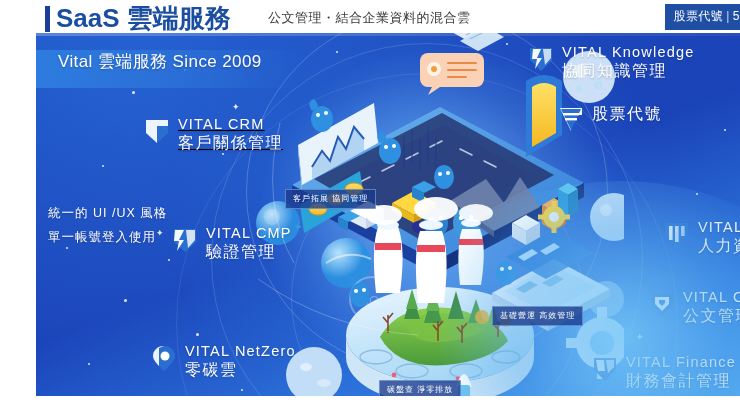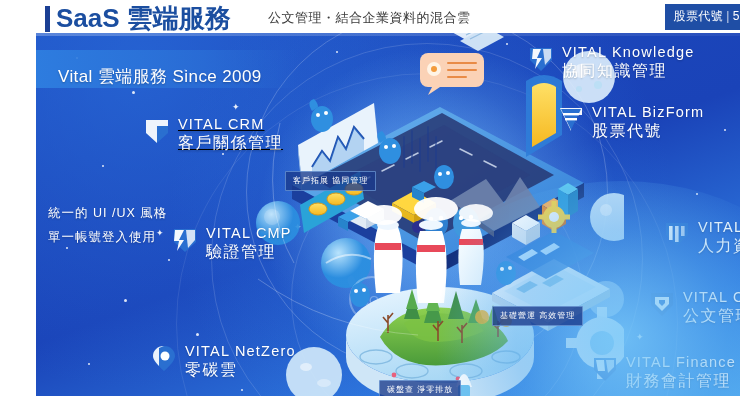--- a/index.html
+++ b/index.html
@@ -107,21 +107,21 @@
     color: rgba(255,255,255,0.9);
     font-size: 9px;
     line-height: 9px;
   }
 
   
   .since-banner {
     position: absolute; left: 0; top: 17px;
     width: 262px; height: 38px;
     background: linear-gradient(90deg, rgba(46,126,224,0.95) 0%, rgba(43,112,215,0.75) 62%, rgba(40,100,205,0.0) 100%);
-    display: flex; align-items: flex-end;
+    display: flex; align-items: flex-start;
   }
   .since-text {
     color: #ffffff;
     font-size: 17px;
     padding-left: 22px;
     letter-spacing: .4px;
     white-space: nowrap;
     text-shadow: 0 1px 2px rgba(0,0,0,.25);
   }
 
@@ -185,21 +185,21 @@
     background: rgba(26,58,140,0.78);
     border: 1px solid rgba(160,210,255,0.45);
     color: #ffffff;
     font-size: 8px;
     letter-spacing: 1px;
     padding: 3px 7px 4px 7px;
     white-space: nowrap;
     border-radius: 1px;
     z-index: 20;
   }
-  .b-crm   { left: 249px; top: 138px; }
+  .b-crm   { left: 249px; top: 156px; }
   .b-ops   { left: 456px; top: 273px; }
   .b-carbon{ left: 343px; top: 347px; }
 
   
   .illus { position: absolute; left: 218px; top: -6px; width: 370px; height: 390px; }
   .illus svg { display: block; }
 
   
   .page-num {
     position: absolute; right: 18px; bottom: 5px;
@@ -631,21 +631,20 @@
 
     <div class="product right p-bizform">
       <svg class="glyph" viewBox="0 0 26 28">
         <path d="M2 3 L24 3 L24 10 L13 10 L13 26 Z" fill="#ffffff" opacity=".95"></path>
         <path d="M2 3 L24 3 L13 26 Z" fill="#2a6fd0" opacity=".0"></path>
         <path d="M3 4 L23 4 L13 25 Z" fill="#2a6fd0"></path>
         <rect x="5" y="8" width="16" height="2.4" fill="#ffffff"></rect>
         <rect x="7" y="13" width="12" height="2.4" fill="#ffffff"></rect>
       </svg>
       <span class="texts">
-        <span class="name">VITAL BizForm</span>
         <span class="desc">股票代號</span>
       </span>
     </div>
 
     <div class="product right p-hcm">
       <svg class="glyph" viewBox="0 0 26 28">
         <path d="M2 3 L24 3 L24 15 L13 26 L2 15 Z" fill="#2a6fd0"></path>
         <rect x="5" y="6" width="3.6" height="14" fill="#ffffff"></rect>
         <rect x="11" y="6" width="3.6" height="16" fill="#ffffff" opacity=".85"></rect>
         <rect x="17" y="6" width="3.6" height="10" fill="#ffffff" opacity=".7"></rect>

